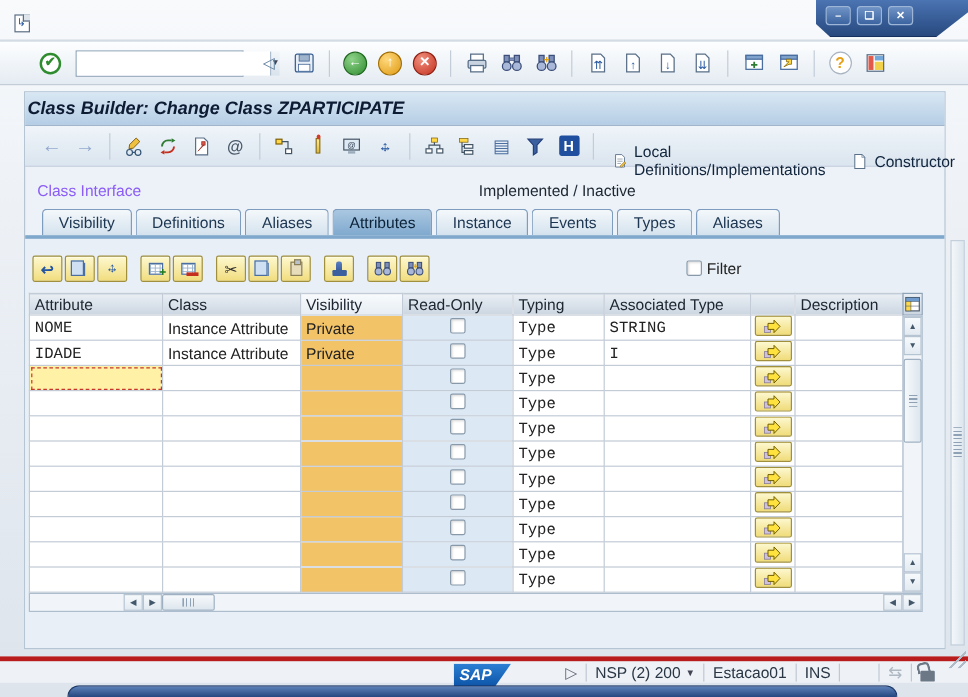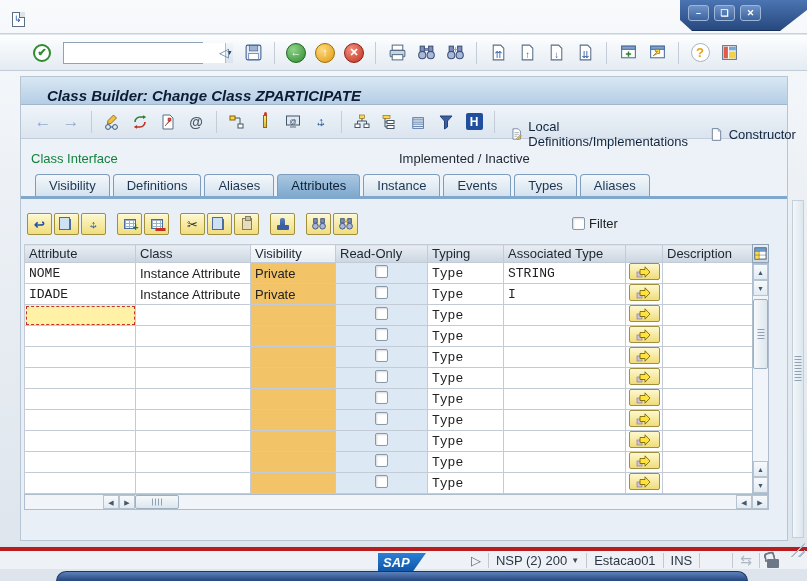--- a/index.html
+++ b/index.html
@@ -49,21 +49,21 @@
   .cmd input { flex:1; border:none; outline:none; font-size:12px; padding:0 3px; background:#fff; }
   .cmd .dd { width:17px; background:linear-gradient(#f2f6fa,#d9e3ed); border-left:1px solid #aebdcd;
     display:flex; align-items:center; justify-content:center; font-size:7px; color:#445; }
   .tri { color:#5a7a9a; font-size:13px; }
 
   
   .workarea { position:absolute; top:76px; left:20px; width:768px; height:465px;
     background:#edf2f8; border:1px solid #b6c5d4; }
   .titleband { position:absolute; top:0; left:0; right:0; height:28px;
     background:linear-gradient(180deg,#d9e7f3,#b5cee5); border-bottom:1px solid #9fb6cc;
-    display:flex; align-items:flex-end; padding-left:26px; }
+    display:flex; align-items:center; padding-left:2px; }
   .titleband h1 { font-size:15px; font-style:italic; font-weight:bold; color:#0d1b33; }
 
   .apptoolbar { position:absolute; top:28px; left:0; right:0; height:34px;
     background:linear-gradient(180deg,#eff4f9,#dbe5ef); border-bottom:1px solid #c2cedb;
     display:flex; align-items:center; padding:0 8px 0 10px; gap:4px; }
   .appbtn { width:24px; height:24px; display:flex; align-items:center; justify-content:center; flex:none; }
   .nav-arrow { font-size:17px; font-weight:bold; color:#93a9cf; }
   .txtbtn { display:flex; align-items:center; gap:5px; padding:0 7px; height:24px; color:#10243c;margin-top:25px; }
   .overflow { margin-left:auto; font-size:15px; font-weight:bold; color:#33475c; padding-right:2px; }
   .crossarrows { position:relative; width:16px; height:16px; }
@@ -71,21 +71,21 @@
     line-height:16px; color:#2456a0; font-weight:bold; font-size:12px; }
   .hicon { width:17px; height:17px; background:#1f4f9e; color:#fff; font-weight:bold; font-size:12px;
     border-radius:2px; display:flex; align-items:center; justify-content:center; }
   .candle { width:4px; height:13px; background:linear-gradient(180deg,#ffe98e,#e0b83a);
     border:1px solid #8a6d10; position:relative; }
   .candle::before { content:""; position:absolute; top:-4px; left:0; width:3px; height:4px;
     background:#d23c28; border-radius:2px; }
 
   
   .formrow { position:absolute; top:70px; left:0; right:0; height:24px; }
-  .formrow label { position:absolute; left:10px; top:4px; color:#15803d; }
+  .formrow label { position:absolute; left:10px; top:4px; color:#8b5cf6; }
   .ci-input { position:absolute; left:148px; top:0; width:218px; height:21px;
     border:1px solid #8fa3b8; border-top-color:#6d86a0; background:#eef4fa;
     font-family:"Liberation Mono","DejaVu Sans Mono",monospace; font-size:13px; padding:0 4px; outline:none; }
   .ci-status { position:absolute; left:378px; top:4px; color:#1c2530; }
 
   
   .tabstrip { position:absolute; top:96px; left:0; right:0; height:23px;
     display:flex; align-items:flex-end; padding-left:14px; }
   .tab { height:22px; padding:0 13px; margin-right:3px; display:flex; align-items:center;
     border:1px solid #7e9cbd; border-bottom:none; border-radius:4px 4px 0 0;

